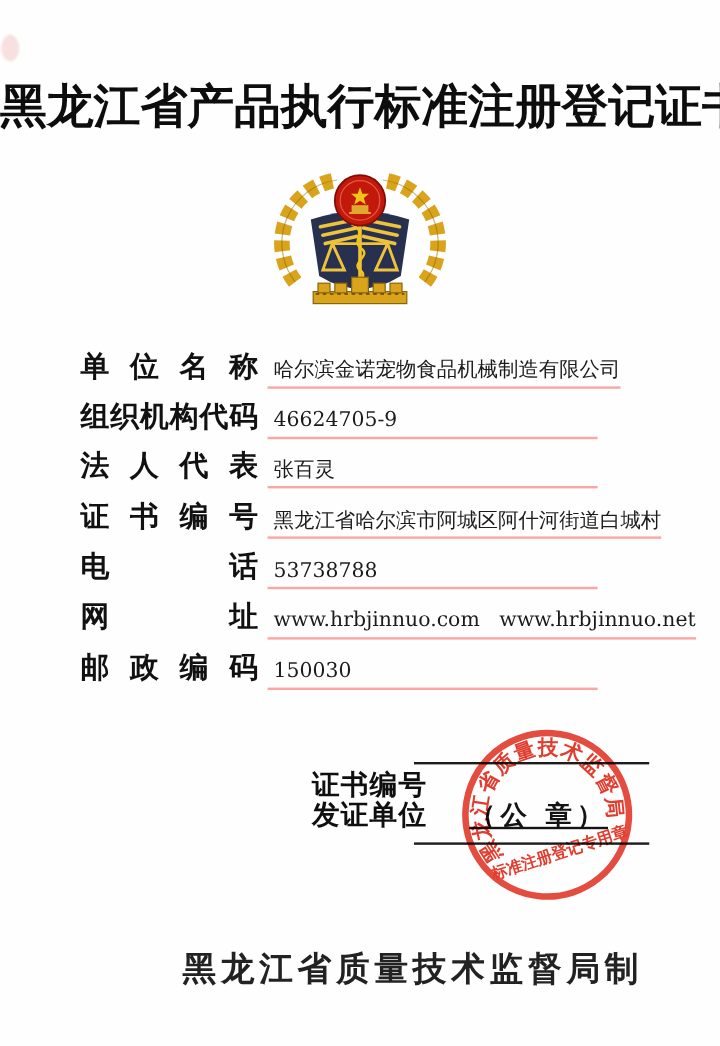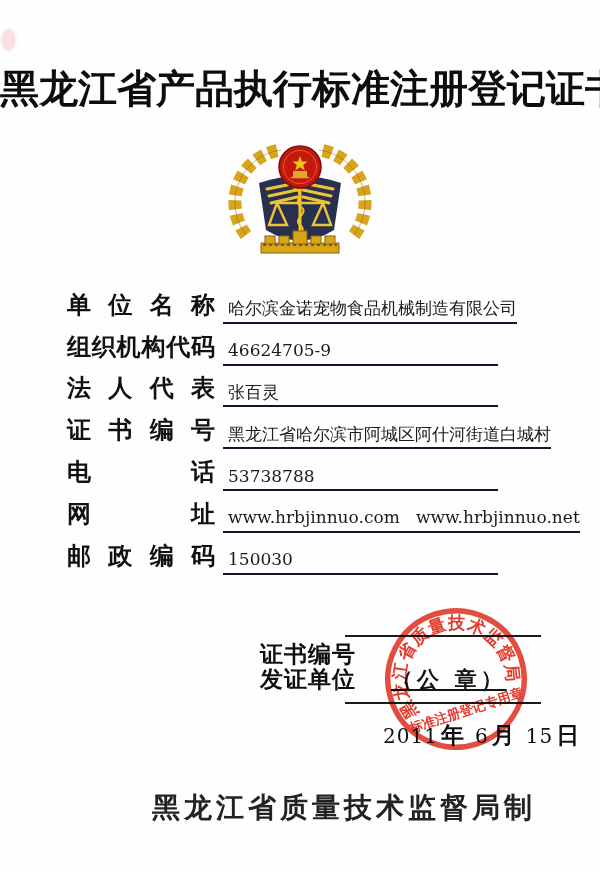--- a/index.html
+++ b/index.html
@@ -38,21 +38,21 @@
     width:148px;flex:0 0 148px;
     font-size:24px;font-weight:bold;
     text-align:justify;text-align-last:justify;
     -moz-text-align-last:justify;
     padding-bottom:7px;
     line-height:1;
     color:#111;
   }
   .fvalue{
     flex:1;margin-left:8px;
-    border-bottom:2px solid #0f172a;
+    border-bottom:2px solid #fca5a5;
     font-size:17px;
     padding:0 0 3px 5px;
     line-height:1.2;
     white-space:pre;
     overflow:visible;
     color:#1b1b1b;
   }
   .certno-label,.issuer-label{
     position:absolute;left:260px;
     font-size:23px;font-weight:bold;letter-spacing:1px;
@@ -176,25 +176,20 @@
     </div>
   </div>
 
   <div class="certno-label">证书编号</div>
   <div class="certno-line"></div>
 
   <div class="issuer-label">发证单位</div>
   <div class="gongzhang">（公 章）</div>
   <div class="issuer-line"></div>
 
-  <div class="date-row">
-    <span class="date-num">2011</span><span class="date-char">年</span>
-    <span class="date-num">6</span><span class="date-char">月</span>
-    <span class="date-num">15</span><span class="date-char" style="margin-right:0">日</span>
-  </div>
 
   <div class="seal">
     <svg width="158" height="158" viewBox="-80 -80 160 160" xmlns="http://www.w3.org/2000/svg">
       <defs>
         <path id="sealArc" d="M -46.2 21.6 A 51 51 0 1 1 46.2 21.6"></path>
       </defs>
       <g transform="rotate(-18)" fill="#e13222">
         <circle cx="0" cy="0" r="69" fill="none" stroke="#e13222" stroke-width="5.5" opacity="0.92"></circle>
         <text font-size="17.5" font-weight="bold" font-family="'DejaVu Serif',serif" letter-spacing="1">
           <textPath href="#sealArc" startOffset="0" textLength="202" lengthAdjust="spacingAndGlyphs">黑龙江省质量技术监督局</textPath>

